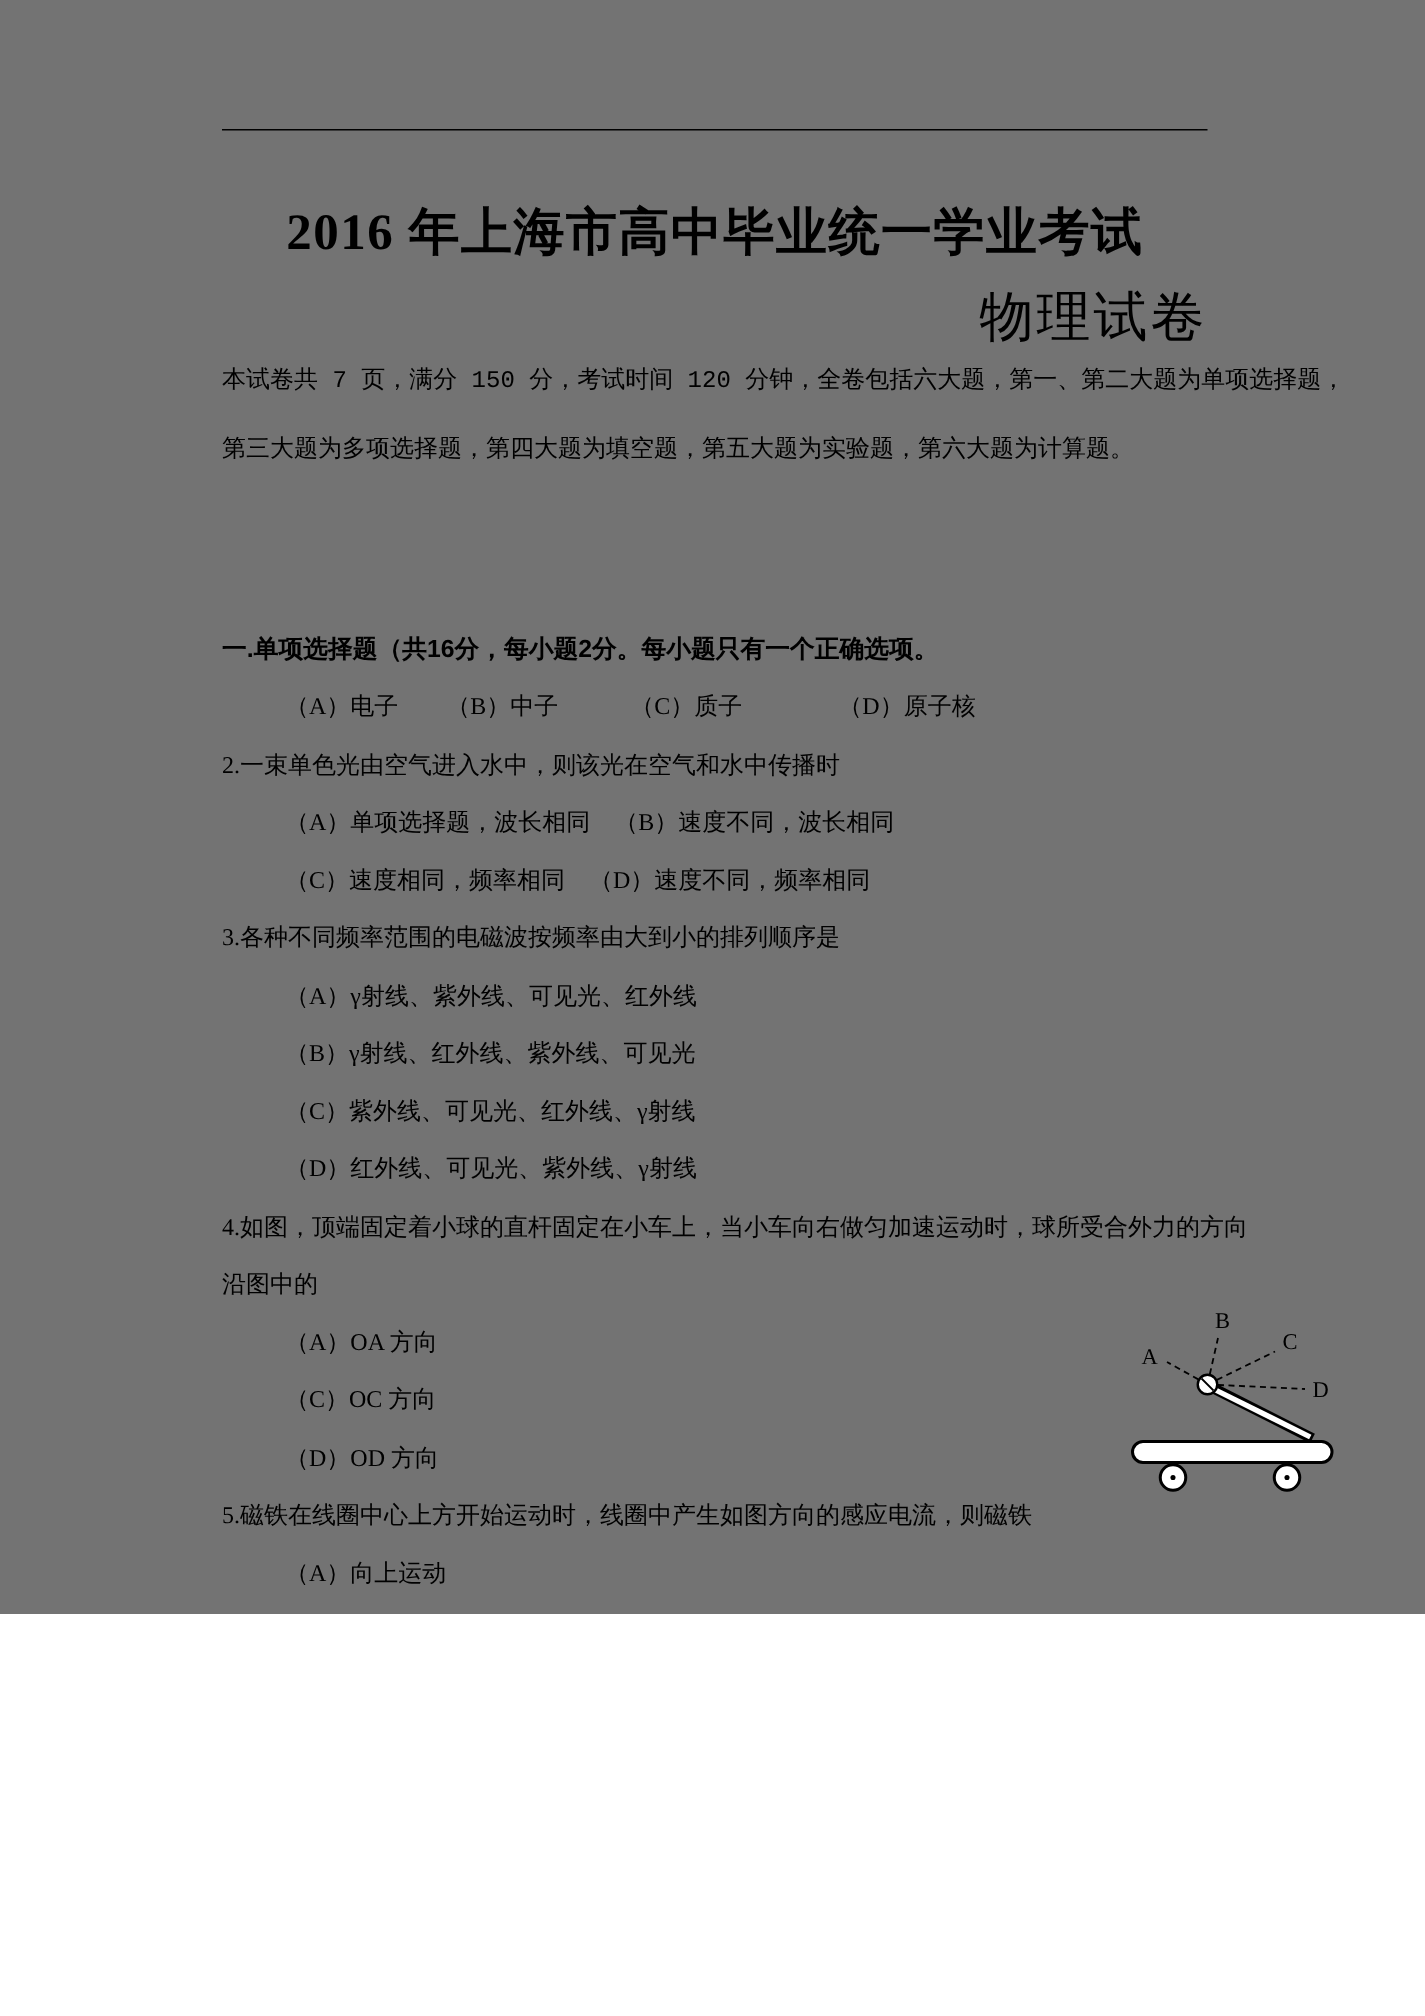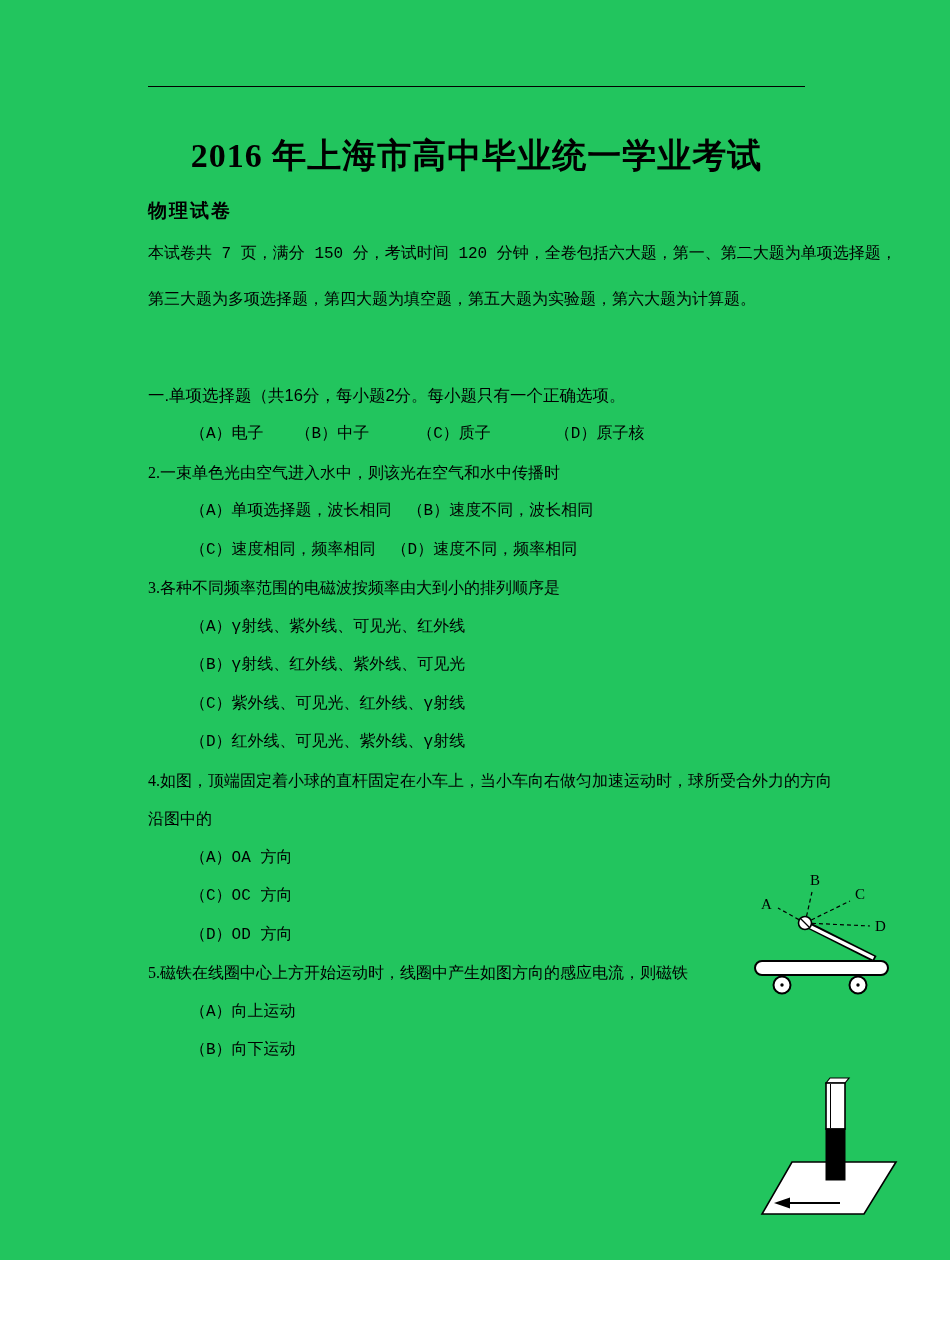--- a/index.html
+++ b/index.html
@@ -1,56 +1,56 @@
 <!DOCTYPE html>
 <html><head>
 <meta charset="utf-8">
 <style>
   * { box-sizing: border-box; }
   html, body { margin: 0; padding: 0; background: #ffffff; }
   .page {
     position: relative;
     width: 950px;
-    height: 1260px;
-    background: #22c55e;
+    height: 1076px;
+    background: #737373;
     color: #000000;
     font-family: "Liberation Serif", serif;
     overflow: hidden;
   }
   .content { padding: 0 145px 0 148px; }
   .top-rule { margin-top: 86px; border-top: 1.5px solid #000; height: 0; }
   .title {
     margin: 48px 0 0 0;
     font-size: 34px;
     font-weight: bold;
     text-align: center;
     line-height: 42px;
     letter-spacing: 1px;
   }
   .subtitle {
     margin: 14px 0 0 0;
-    font-size: 19px;
-    font-weight: bold;
-    text-align: left;
+    font-size: 36px;
+    font-weight: normal;
+    text-align: right;
     line-height: 40px;
     letter-spacing: 2px;
   }
   .intro { margin-top: 0; font-size: 16px; line-height: 46px; font-family: Liberation Mono, monospace; }
   .intro-line { white-space: pre; }
   .section-heading {
-    margin-top: 62px;
+    margin-top: 100px;
     font-family: "Liberation Sans", sans-serif;
     font-size: 16.5px;
-    font-weight: normal;
+    font-weight: bold;
     line-height: 20px;
     white-space: pre;
   }
   .questions { margin-top: 10px; font-size: 16px; }
   .qline { line-height: 38.5px; white-space: pre; }
-  .opt { padding-left: 42px; font-family: Liberation Mono, monospace; }
+  .opt { padding-left: 42px; }
   .fig { position: absolute; }
   .fig-cart { left: 748px; top: 868px; }
   .fig-magnet { left: 760px; top: 1076px; }
   .fig text { font-family: "Liberation Serif", serif; font-size: 15px; fill: #000; }
 </style>
 </head>
 <body>
 
 <div class="page">
   <div class="content">

